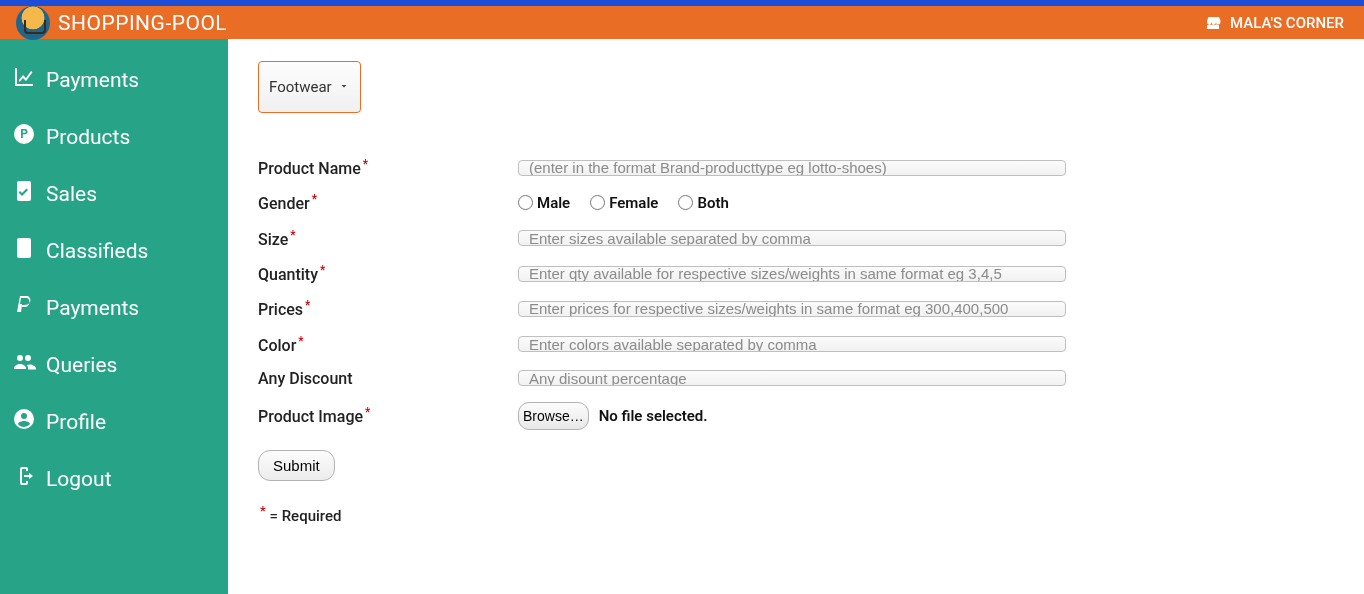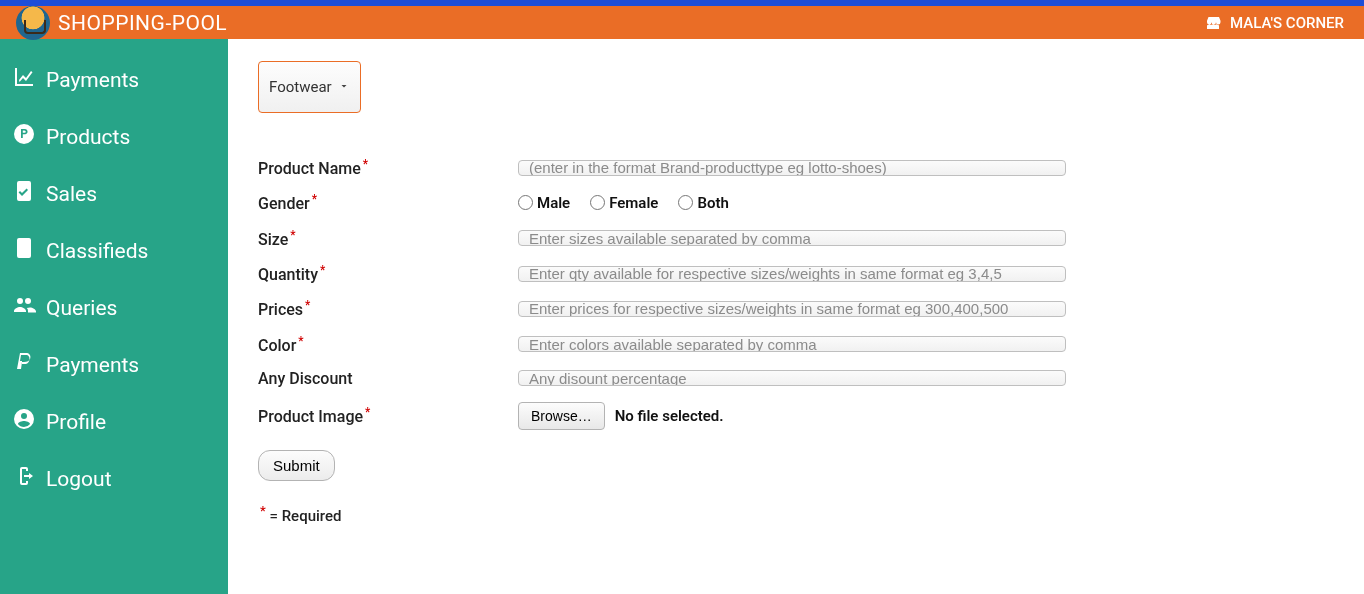--- a/index.html
+++ b/index.html
@@ -105,23 +105,23 @@
   color: #444;
 }
 .text-input::placeholder { color: #8b8b8b; }
 .radio-group { display: flex; align-items: center; gap: 16px; font-size: 15px; font-weight: 600; color: #111; }
 .radio-group input[type=radio] { width: 15px; height: 15px; margin: 0 4px 0 0; cursor: pointer; }
 .radio-wrap { display: inline-flex; align-items: center; margin-right: 4px; }
 
 .browse-row { display: flex; align-items: center; gap: 10px; }
 .browse-btn {
   border: 1px solid #b3b3b3;
-  border-radius: 4px;
+  border-radius: 11px;
   background: linear-gradient(#fcfcfc, #e8e8e8);
-  padding: 5px 12px;
+  padding: 5px 4px;
   font-size: 14px;
   cursor: pointer;
 }
 .no-file { font-size: 15px; font-weight: 600; color: #111; }
 
 .submit-btn {
   border: 1px solid #b3b3b3;
   border-radius: 12px;
   background: linear-gradient(#fcfcfc, #ececec);
   padding: 6px 14px;
@@ -175,29 +175,29 @@
       <span class="side-label">Sales</span>
     </div>
     <div class="side-item">
       <span><svg viewBox="0 0 24 24">
             <path d="M7 2h10a2 2 0 0 1 2 2v16a2 2 0 0 1-2 2H7a2 2 0 0 1-2-2V4a2 2 0 0 1 2-2zm1 6h8v2H8V8zm0 4h8v2H8v-2zm0 4h6v2H8v-2z"></path>
           </svg></span>
       <span class="side-label">Classifieds</span>
     </div>
     <div class="side-item">
       <span><svg viewBox="0 0 24 24">
+            <path d="M7 3h7c3 0 5 2 4.3 5.2C17.6 11 15 12 12 12h-2l-1 7H5l3-16zm3 11h2c3 0 4.7-1.1 5.3-3.6C18 7 16.5 5 14 5H9l-1 6h2z"></path>
+          </svg></span>
+      <span class="side-label">Payments</span>
+    </div>
+    <div class="side-item">
+      <span><svg viewBox="0 0 24 24">
             <path d="M8 11a3 3 0 1 0 0-6 3 3 0 0 0 0 6zm8 0a3 3 0 1 0 0-6 3 3 0 0 0 0 6zM2 19v-1c0-2.2 3.6-4 6-4s6 1.8 6 4v1H2zm14 0v-1c0-1.1-.4-2.1-1.2-2.9 1-.4 2.1-.6 3.2-.6 2.4 0 6 1.8 6 4v1h-8z"></path>
           </svg></span>
       <span class="side-label">Queries</span>
-    </div>
-    <div class="side-item">
-      <span><svg viewBox="0 0 24 24">
-            <path d="M7 3h7c3 0 5 2 4.3 5.2C17.6 11 15 12 12 12h-2l-1 7H5l3-16zm3 11h2c3 0 4.7-1.1 5.3-3.6C18 7 16.5 5 14 5H9l-1 6h2z"></path>
-          </svg></span>
-      <span class="side-label">Payments</span>
     </div>
     <div class="side-item">
       <span><svg viewBox="0 0 24 24">
             <path d="M12 2a10 10 0 1 0 0 20 10 10 0 0 0 0-20zm0 4a3 3 0 1 1 0 6 3 3 0 0 1 0-6zm0 14c-2.5 0-4.7-1.2-6.1-3 .1-2 4.1-3.1 6.1-3.1s6 1.1 6.1 3.1A7.96 7.96 0 0 1 12 20z"></path>
           </svg></span>
       <span class="side-label">Profile</span>
     </div>
     <div class="side-item">
       <span><svg viewBox="0 0 24 24">
             <path d="M10 3h4a2 2 0 0 1 2 2v2h-2V5h-4v14h4v-2h2v2a2 2 0 0 1-2 2h-4a2 2 0 0 1-2-2V5a2 2 0 0 1 2-2zm7 6 4 3-4 3v-2h-5v-2h5V9z"></path>

